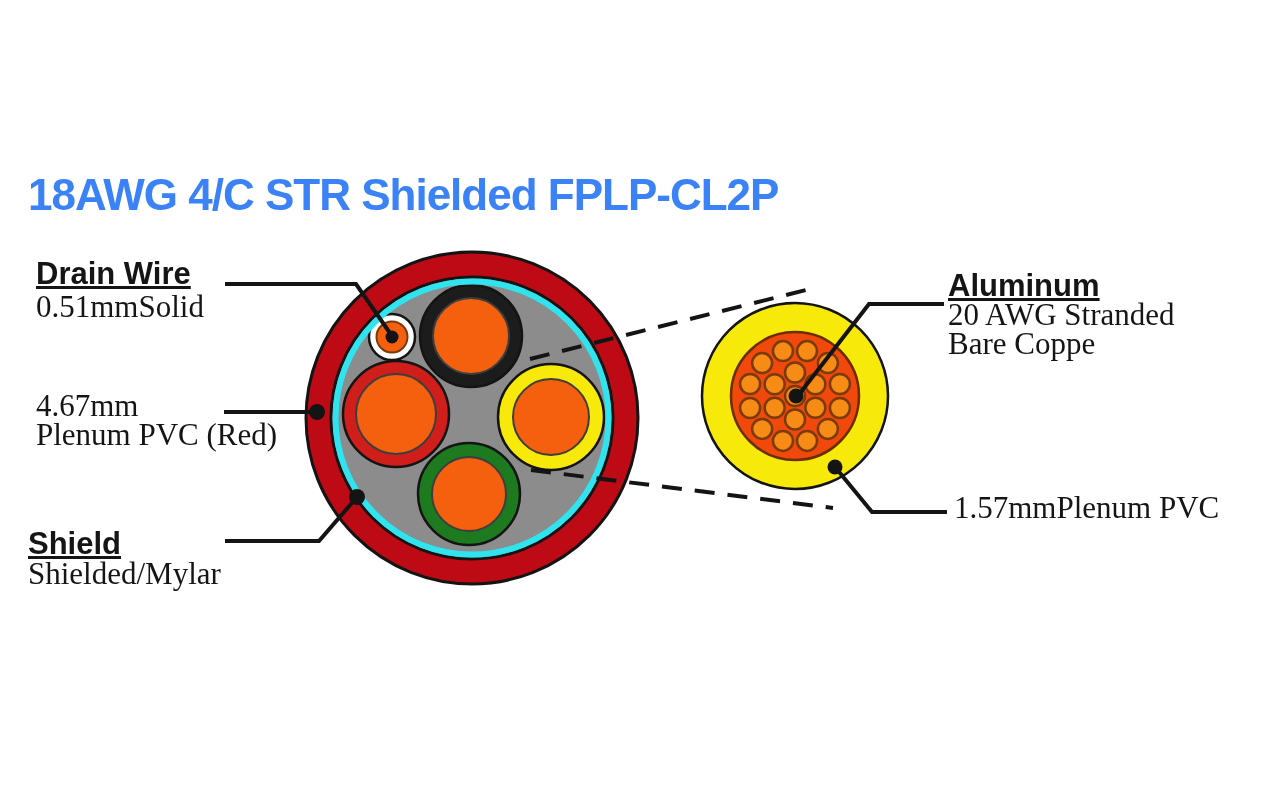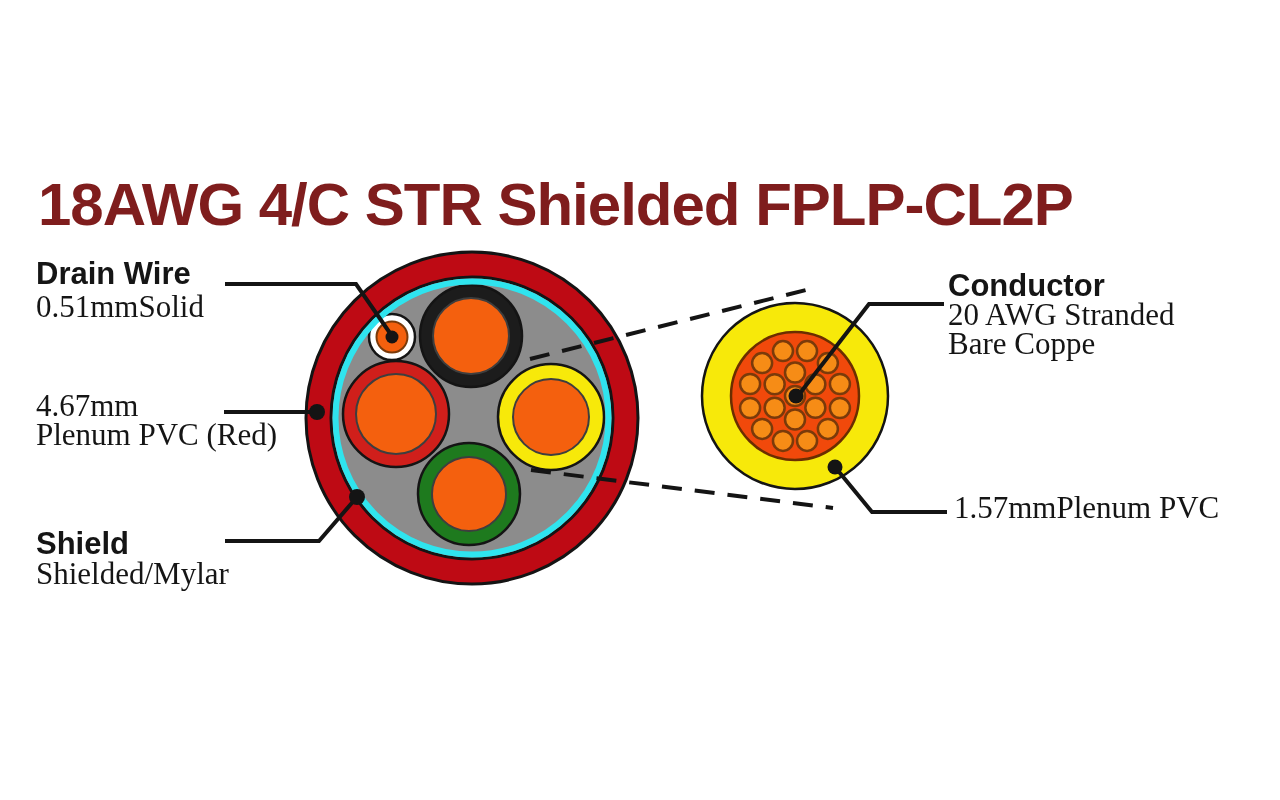--- a/index.html
+++ b/index.html
@@ -7,35 +7,35 @@
     width: 1280px; height: 800px;
     background: var(--background, #ffffff);
     font-family: "Liberation Sans", sans-serif;
     position: relative;
     overflow: hidden;
   }
   .canvas { position: absolute; inset: 0; }
   svg.diagram { position: absolute; left: 0; top: 0; }
 
   .title {
-    position: absolute; left: 38px; top: 170px; margin: 0;
-    font-size: 60px; font-weight: bold; letter-spacing: -1px;
-    color: #7f1d1d; white-space: nowrap;
+    position: absolute; left: 28px; top: 170px; margin: 0;
+    font-size: 44px; font-weight: bold; letter-spacing: -1px;
+    color: #3b82f6; white-space: nowrap;
   }
   .label {
     position: absolute;
     color: var(--text, #151515);
     font-size: 31px;
     white-space: nowrap;
   }
-  .label .hd { display: block; font-weight: bold; }
+  .label .hd { display: block; font-weight: bold; text-decoration: underline; }
   .label .ln { display: block; font-family: Liberation Serif, serif; }
   #drain-label      { left: 36px;  top: 257px; line-height: 33px; }
   #jacket-label     { left: 36px;  top: 391px; line-height: 29px; }
-  #shield-label     { left: 36px;  top: 529px; line-height: 30px; }
+  #shield-label     { left: 28px;  top: 529px; line-height: 30px; }
   #conductor-label  { left: 948px; top: 271px; line-height: 29px; }
   #dielectric-label { left: 954px; top: 493px; line-height: 29px; }
 
   
   .outline       { stroke: var(--line, #141414); }
   .jacket        { fill: var(--jacket-red, #be0a14); }
   .shield-gray   { fill: var(--shield-gray, #8c8c8c); }
   .cyan-ring     { fill: none; stroke: var(--shield-cyan, #2fe4ee); }
   .ins-black     { fill: var(--insulation-black, #1c1c1c); }
   .ins-red       { fill: var(--insulation-red, #d01f1b); }
@@ -66,21 +66,21 @@
     <span class="ln">4.67mm</span>
     <span class="ln">Plenum PVC (Red)</span>
   </div>
 
   <div class="label" id="shield-label">
     <span class="hd">Shield</span>
     <span class="ln">Shielded/Mylar</span>
   </div>
 
   <div class="label" id="conductor-label">
-    <span class="hd">Conductor</span>
+    <span class="hd">Aluminum</span>
     <span class="ln">20 AWG Stranded</span>
     <span class="ln">Bare Coppe</span>
   </div>
 
   <div class="label" id="dielectric-label">
     <span class="ln">1.57mmPlenum PVC</span>
   </div>
 
   <svg class="diagram" width="1280" height="800" viewBox="0 0 1280 800">
 

